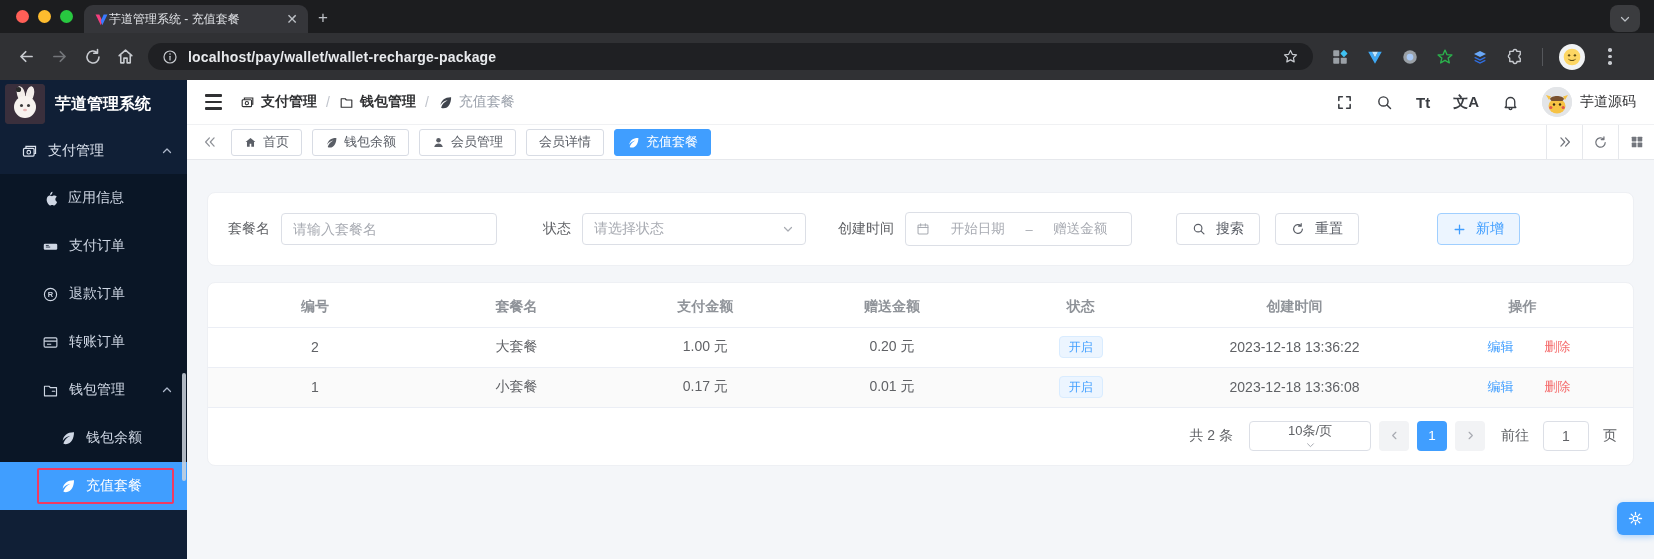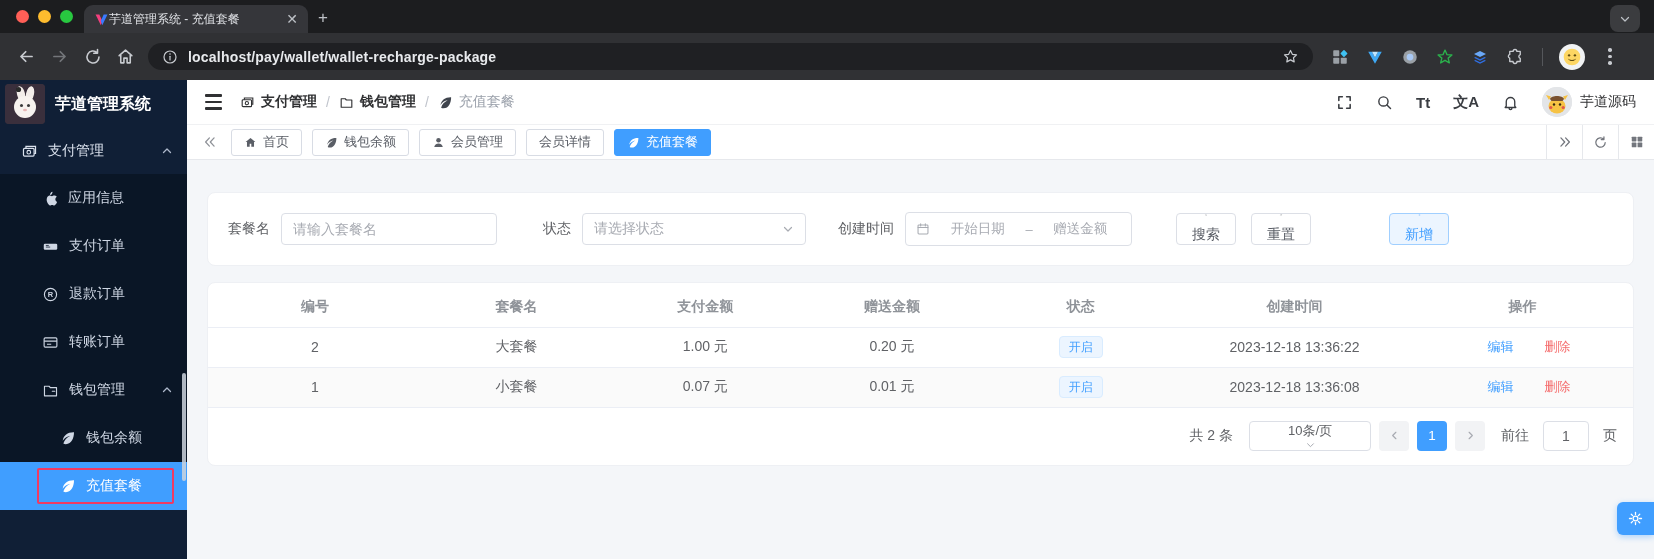--- a/index.html
+++ b/index.html
@@ -78,21 +78,21 @@
 
   .filter-card { height:74px; display:flex; align-items:center; padding:0 20px; }
   .f-label { font-size:14px; color:#606266; margin-right:11px; white-space:nowrap; }
   .f-input { width:216px; height:32px; border:1px solid #dcdfe6; border-radius:4px; padding:0 11px; font-size:14px; color:#14532d; outline:none; font-family:"Liberation Sans",sans-serif; background:#fff; }
   .f-input::placeholder { color:#a8abb2; }
   .f-select { width:224px; height:32px; border:1px solid #dcdfe6; border-radius:4px; display:flex; align-items:center; padding:0 11px; cursor:pointer; background:#fff; }
   .f-select .ph { flex:1; color:#a8abb2; font-size:14px; }
   .f-date { width:227px; height:32px; border:1px solid #dcdfe6; border-radius:4px; display:flex; align-items:center; padding:16px 10px; gap:7px; background:#fff; cursor:pointer; }
   .f-date .ph { color:#a8abb2; font-size:13.5px; flex:1; text-align:center; }
   .f-date .sep { color:#a8abb2; font-size:13px; }
-  .btn { height:32px; display:inline-flex; align-items:center; gap:10px; padding:0 15px; border-radius:4px; border:1px solid #dcdfe6; background:#fff; color:#5a5e66; font-size:14px; cursor:pointer; white-space:nowrap;flex-direction:column; }
+  .btn { height:32px; display:inline-flex; align-items:center; gap:10px; padding:0 15px; border-radius:4px; border:1px solid #dcdfe6; background:#fff; color:#5a5e66; font-size:14px; cursor:pointer; white-space:nowrap; }
   .btn-plain-primary { background:#ecf5ff; border-color:#a0cfff; color:#409eff; }
 
   .table-card { margin-top:16px; padding-top:4px; }
   table.grid { width:100%; border-collapse:collapse; table-layout:fixed; }
   .grid th { height:40px; font-size:14px; font-weight:600; color:#8f9399; text-align:center; border-bottom:1px solid #ebeef5; }
   .grid td { height:40px; font-size:14px; color:#606266; text-align:center; border-bottom:1px solid #ebeef5; }
   .grid tr.striped td { background:#fafafa; }
   .c1{width:15%} .c2{width:13.3%} .c3{width:13.2%} .c4{width:13%} .c5{width:13.5%} .c6{width:16.5%} .c7{width:15.5%}
   .tag-pill { display:inline-block; padding:2px 9px; font-size:12px; color:#409eff; background:#ecf5ff; border:1px solid #d9ecff; border-radius:4px; line-height:16px; }
   .link { font-size:13px; cursor:pointer;padding-left:13px; }
@@ -513,21 +513,21 @@
               <td><span class="tag-pill">开启</span></td>
               <td>2023-12-18 13:36:22</td>
               <td>
                 <span class="link link-edit">编辑</span>
                 <span class="link link-del">删除</span>
               </td>
             </tr>
             <tr class="striped">
               <td>1</td>
               <td>小套餐</td>
-              <td>0.07 元</td>
+              <td>0.17 元</td>
               <td>0.01 元</td>
               <td><span class="tag-pill">开启</span></td>
               <td>2023-12-18 13:36:08</td>
               <td>
                 <span class="link link-edit">编辑</span>
                 <span class="link link-del">删除</span>
               </td>
             </tr>
           </tbody>
         </table>

